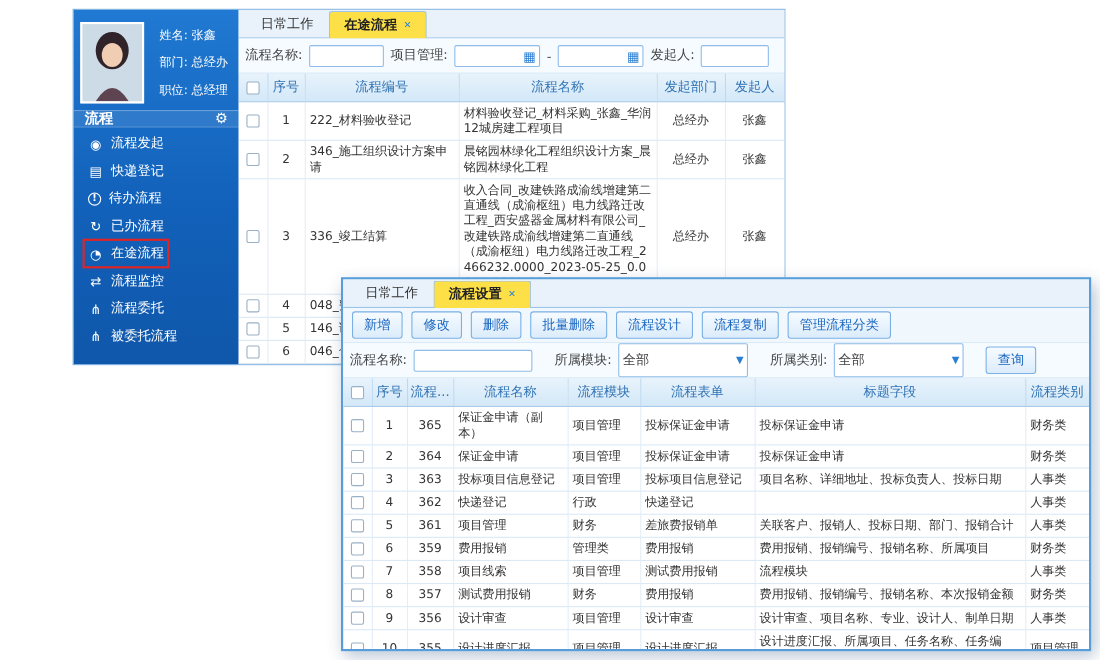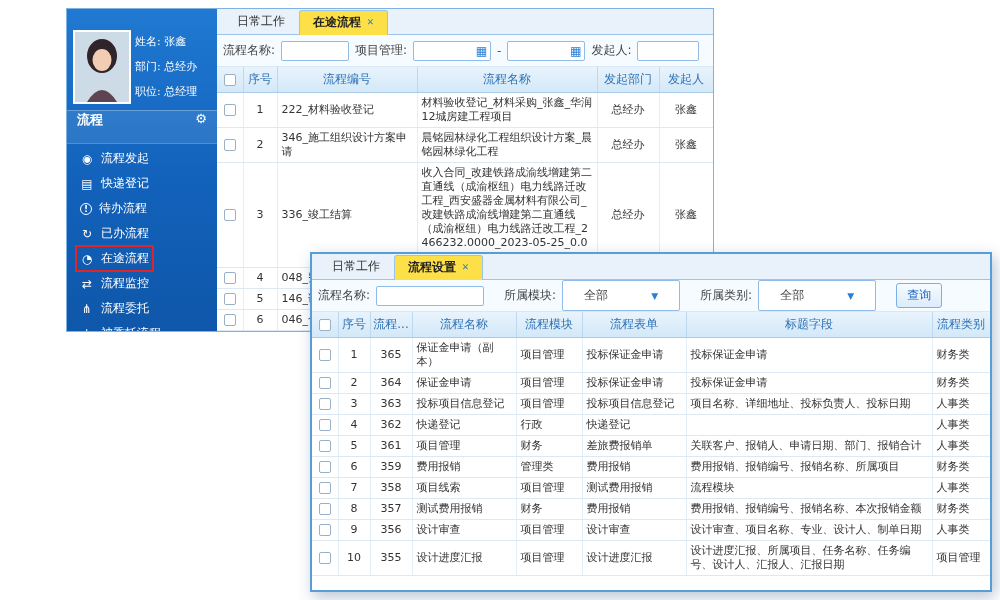--- a/index.html
+++ b/index.html
@@ -5,26 +5,26 @@
   * { box-sizing: border-box; margin: 0; padding: 0; }
   html,body { width:1000px; height:600px; background:#fff; overflow:hidden;
     font-family:"DejaVu Sans","Liberation Sans",sans-serif; }
   body { position:relative; }
 
   
   .back-window { position:absolute; left:66px; top:8px; width:648px; height:324px;
     background:#fff; border:1px solid #7fb2e2; display:flex; z-index:1; }
 
   .sidebar { width:150px; flex:0 0 150px; background:linear-gradient(180deg,#2079d2 0%,#1261ba 55%,#0f57aa 100%); color:#fff; overflow:hidden; }
-  .profile { display:flex; gap:4px; padding:20px 4px 6px 6px; align-items:center; }
+  .profile { display:flex; gap:14px; padding:10px 4px 6px 6px; align-items:center; }
   .photo { width:58px; height:74px; flex:0 0 58px; border:2px solid #fff; background:#cddbe6; }
   .photo svg { display:block; }
   .pinfo { font-size:11px; line-height:25px; white-space:nowrap; }
-  .side-header { display:flex; justify-content:space-between; align-items:flex-start;
-    height:34px; padding:0 10px; font-size:13px; font-weight:bold;
+  .side-header { display:flex; justify-content:space-between; align-items:center;
+    height:16px; padding:0 10px; font-size:13px; font-weight:bold;
     background:rgba(255,255,255,.10); border-top:1px solid rgba(255,255,255,.28);
     border-bottom:1px solid rgba(255,255,255,.18); }
   .gear { font-size:13px; cursor:pointer; font-weight:normal; }
   .menu { padding-top:2px; }
   .menu-item { display:flex; align-items:center; gap:7px; height:25px; padding-left:13px;
     font-size:12px; cursor:pointer; white-space:nowrap; }
   .mi-icon { width:14px; text-align:center; font-size:12px; line-height:14px; flex:0 0 14px; }
   .mi-icon.circled { width:12px; height:12px; flex:0 0 12px; border:1px solid #fff; border-radius:50%;
     font-size:9px; line-height:10px; font-weight:bold; }
   .menu-item.flag .wrap { outline:2px solid #e02525; outline-offset:3px; }
@@ -45,21 +45,21 @@
   .filterbar { display:flex; align-items:center; gap:6px; padding:0 6px; height:32px; flex:0 0 32px;
     font-size:12px; color:#444; background:#f6fbff; border-bottom:1px solid #d8e8f6; white-space:nowrap; }
   .ipt { height:20px; border:1px solid #8fbce8; border-radius:2px; background:#fff; font-size:11px; padding:0 3px; }
   .w68{width:68px;} .w62{width:62px;} .w108{width:108px;}
   .date-ipt { display:inline-flex; align-items:center; justify-content:flex-end;
     width:78px; height:20px; border:1px solid #8fbce8; border-radius:2px; background:#fff; padding-right:3px; cursor:text; }
   .cal { color:#2a7fd4; font-size:12px; line-height:12px; cursor:pointer; }
   .dash { color:#555; }
   .selbox { display:inline-flex; align-items:center; justify-content:space-between;
     width:118px; height:31px; border:1px solid #8fbce8; border-radius:2px; background:#fff;
-    padding:0 21px; cursor:pointer; }
+    padding:0 3px; cursor:pointer; }
   .selbox .caret { color:#2a7fd4; font-size:9px; }
 
   .btn { font-size:12px; color:#1a66c0; background:linear-gradient(#f6fbff,#dcecfb);
     border:1px solid #7ab0e4; border-radius:3px; padding:3px 10px; cursor:pointer; white-space:nowrap; }
 
   
   table.grid { width:100%; border-collapse:collapse; table-layout:fixed; font-size:11px; color:#333; }
   .grid th { background:linear-gradient(#e8f3fc,#d3e8f8); color:#3072b3; font-weight:normal;
     font-size:12px; padding:4px 2px; border-right:1px solid #bcd9f0; border-bottom:1px solid #a9cbe8;
     text-align:center; white-space:nowrap; overflow:hidden;margin-top:12px; }
@@ -260,20 +260,29 @@
 
   <div class="tabbar">
     <div class="tab">
       <span>日常工作</span>
     </div>
     <div class="tab active">
       <span>流程设置</span><span class="close">×</span>
     </div>
   </div>
 
+  <div class="toolbar">
+    <button class="btn">新增</button>
+    <button class="btn">修改</button>
+    <button class="btn">删除</button>
+    <button class="btn">批量删除</button>
+    <button class="btn">流程设计</button>
+    <button class="btn">流程复制</button>
+    <button class="btn">管理流程分类</button>
+  </div>
 
   <div class="filterbar">
     <label>流程名称:</label>
     <input class="ipt w108" style="">
     <span style="width:8px"></span>
     <label>所属模块:</label>
     <span class="selbox">
       <span>全部</span>
       <span class="caret">▼</span>
     </span>
@@ -351,21 +360,21 @@
           <td></td>
           <td>人事类</td>
         </tr>
         <tr>
           <td><span class="cb"></span></td>
           <td>5</td>
           <td>361</td>
           <td>项目管理</td>
           <td>财务</td>
           <td>差旅费报销单</td>
-          <td>关联客户、报销人、申请日期、部门、报销合计</td>
+          <td>关联客户、报销人、投标日期、部门、报销合计</td>
           <td>人事类</td>
         </tr>
         <tr>
           <td><span class="cb"></span></td>
           <td>6</td>
           <td>359</td>
           <td>费用报销</td>
           <td>管理类</td>
           <td>费用报销</td>
           <td>费用报销、报销编号、报销名称、所属项目</td>

